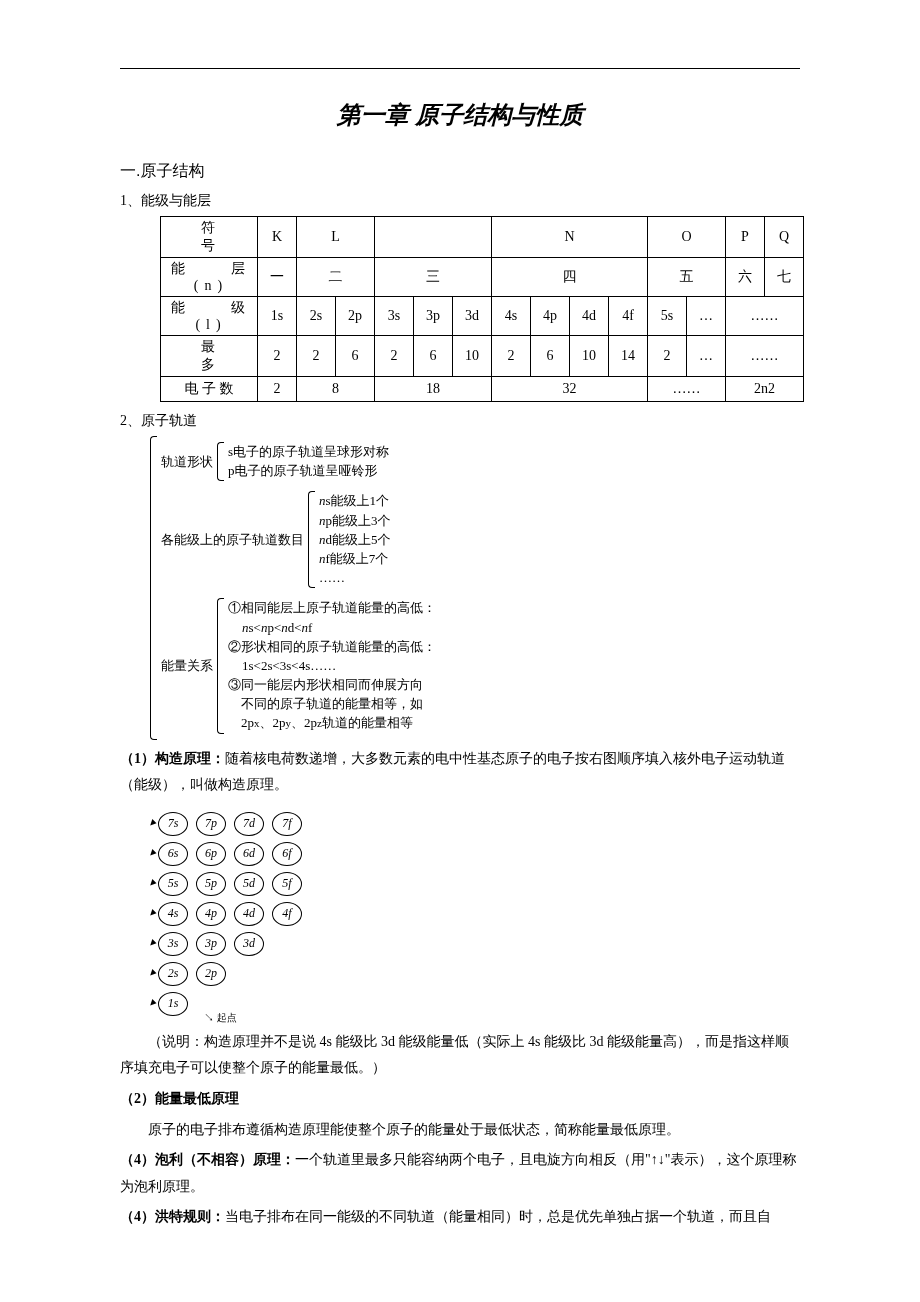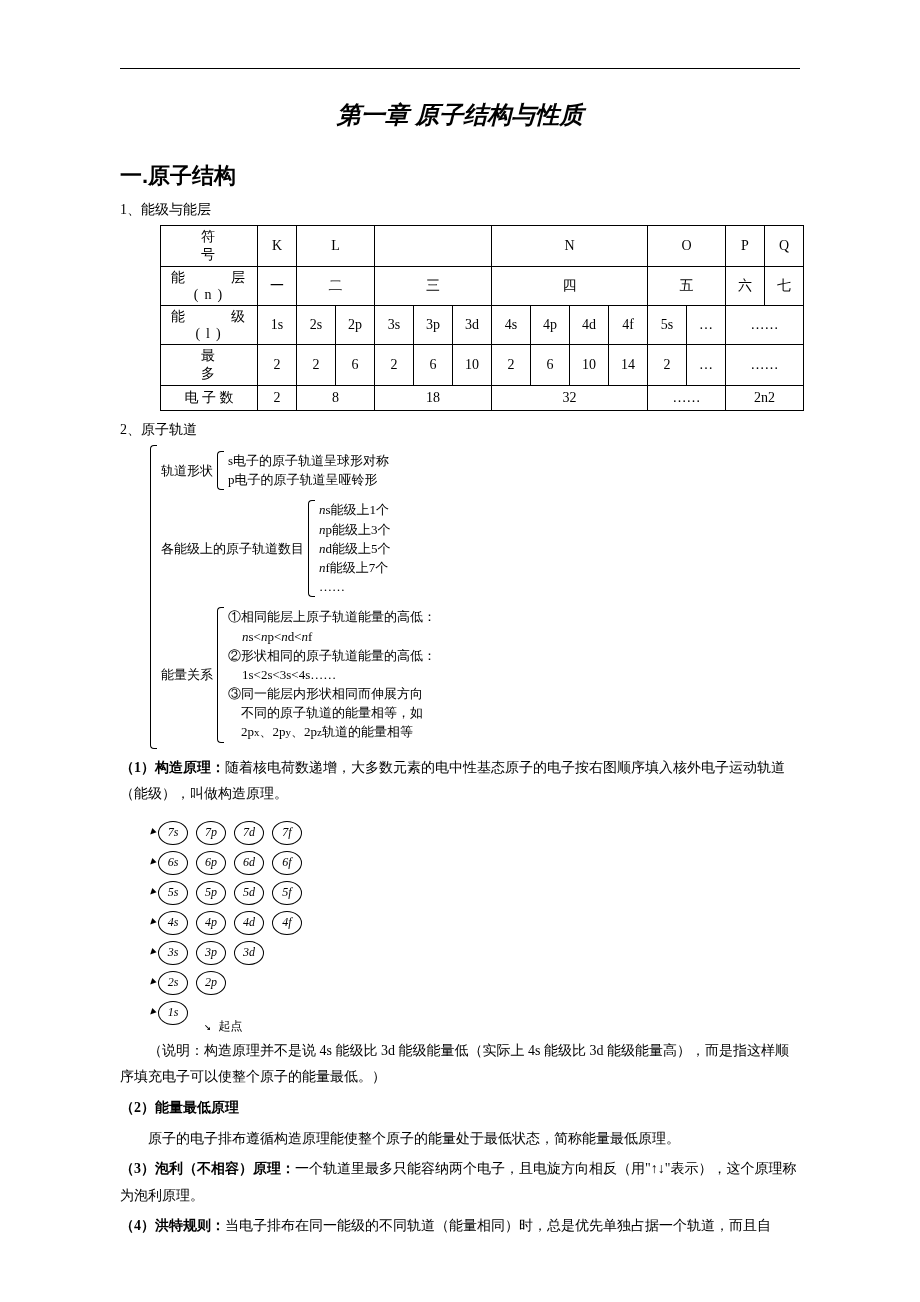--- a/index.html
+++ b/index.html
@@ -20,22 +20,22 @@
   }
   h1.title {
     text-align: center;
     font-size: 24px;
     font-weight: bold;
     margin: 10px 0 30px 0;
     font-family: "SimHei","黑体",sans-serif;
     font-style: italic;
   }
   h2.section {
-    font-size: 22px;
-    font-weight: bold;
+    font-size: 16px;
+    font-weight: normal;
     margin: 16px 0 10px 0;
     font-family: "SimHei","黑体",sans-serif;
   }
   .item {
     font-size: 14px;
     margin: 10px 0 6px 0;
   }
   .item-num {
     font-family: "Times New Roman", serif;
   }
@@ -109,22 +109,22 @@
     font-size:12px;
     position:relative;
     font-style:italic;
   }
   .arrow-head {
     font-size: 12px;
     margin-right: -6px;
     line-height: 30px;
   }
   .start-label {
-    font-family:Liberation Mono, monospace;
-    font-size:12px;
+    font-family:Liberation Sans, sans-serif;
+    font-size:10px;
     margin-left: 8px;
     margin-top: 28px;
   }
 
 </style>
 </head>
 <body>
 
 <div class="page">
   <hr class="hr-top">
@@ -296,17 +296,17 @@
         </div>
       </div>
   </div>
 
 
   <p class="body-text indent">（说明：构造原理并不是说 4s 能级比 3d 能级能量低（实际上 4s 能级比 3d 能级能量高），而是指这样顺序填充电子可以使整个原子的能量最低。）</p>
 
   <p class="body-text bold">（2）能量最低原理</p>
   <p class="body-text indent">原子的电子排布遵循构造原理能使整个原子的能量处于最低状态，简称能量最低原理。</p>
 
-  <p class="body-text"><span class="bold">（3）泡利（不相容）原理：</span><span>一个轨道里最多只能容纳两个电子，且电旋方向相反（用"↑↓"表示），这个原理称为泡利原理。</span></p>
+  <p class="body-text"><span class="bold">（4）泡利（不相容）原理：</span><span>一个轨道里最多只能容纳两个电子，且电旋方向相反（用"↑↓"表示），这个原理称为泡利原理。</span></p>
 
   <p class="body-text"><span class="bold">（4）洪特规则：</span><span>当电子排布在同一能级的不同轨道（能量相同）时，总是优先单独占据一个轨道，而且自</span></p>
 
 </div>
 
 </body></html>

